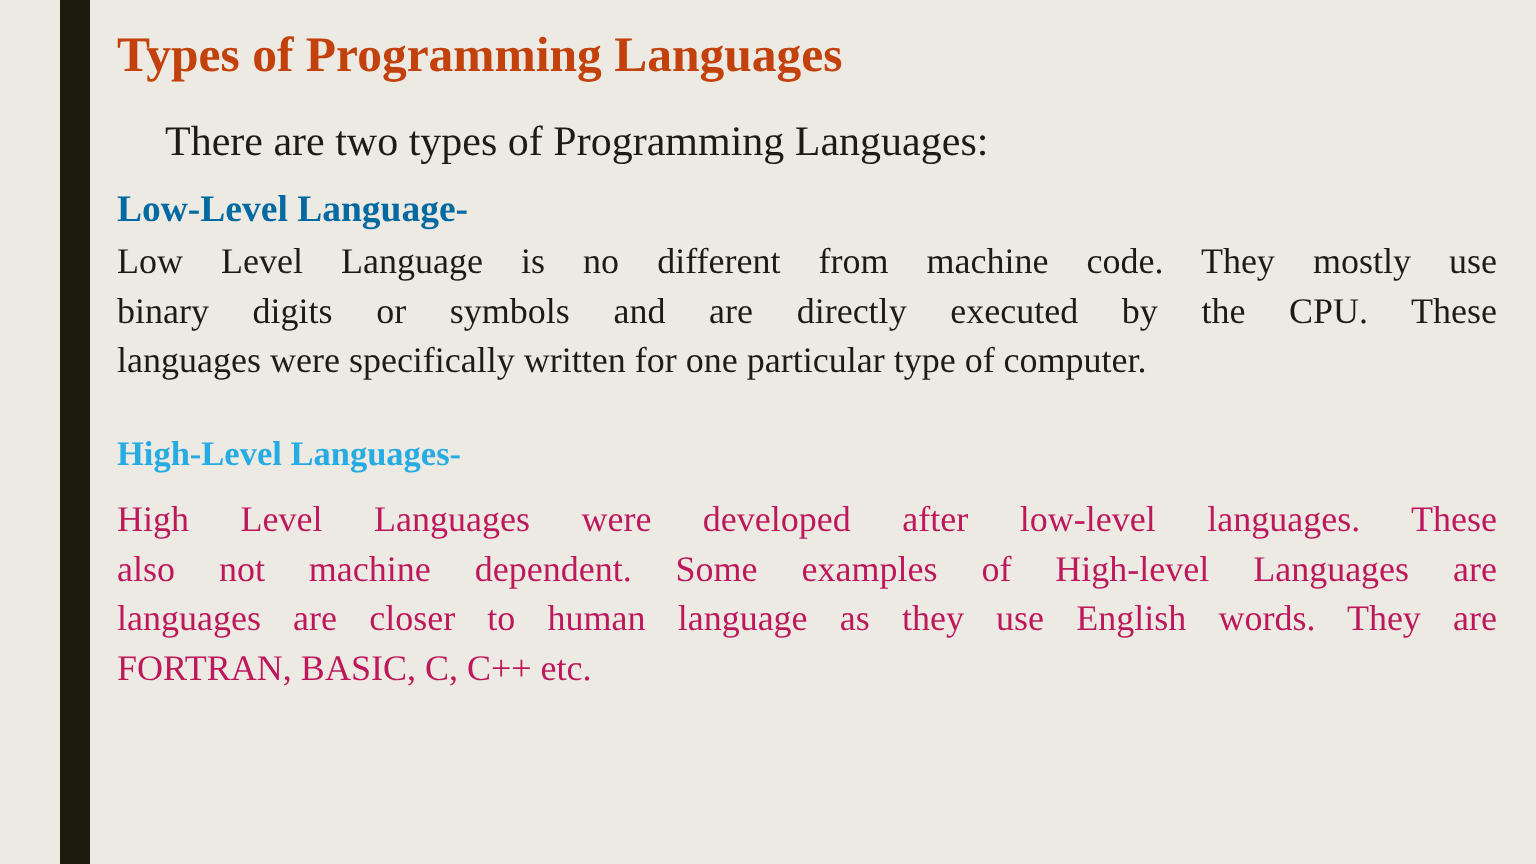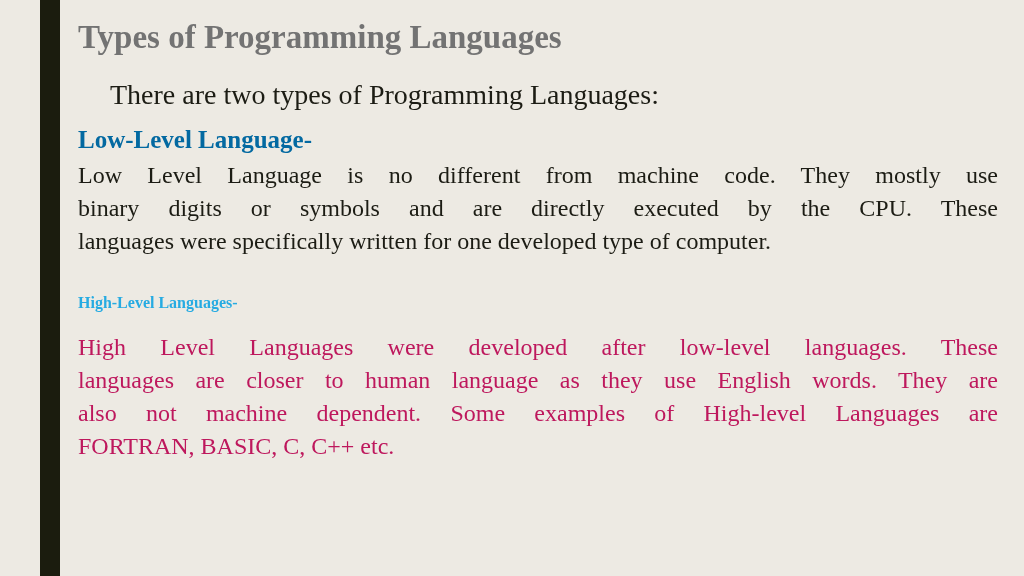--- a/index.html
+++ b/index.html
@@ -73,21 +73,21 @@
   }
 
   .heading-low {
     top: 124px;
     font-size: 25px;
     line-height: 31px;
   }
 
   .heading-high {
     top: 288px;
-    font-size: 16px;
+    font-size: 23px;
     line-height: 29px;
   }
 
   .body-para {
     position: absolute;
     left: 0;
     width: 920px;
     font-size: 24px;
     line-height: 33px;
     color: #1C1C14;
@@ -119,35 +119,35 @@
 </style>
 </head>
 <body style="background: rgb(237, 234, 227);">
 
 <div class="slide" style="background: rgb(237, 234, 227);">
 
   <div class="accent-bar" style="background: rgb(27, 28, 14);"></div>
 
   <div class="content">
 
-    <div class="slide-title" style="color: #737373;">Types of Programming Languages</div>
+    <div class="slide-title" style="color: #c2410c;">Types of Programming Languages</div>
 
     <div class="intro-line" style="color: rgb(28, 28, 20);">There are two types of Programming Languages:</div>
 
     <div class="heading-cyan heading-low" style="color: #0369a1;">Low-Level Language-</div>
 
     <div class="body-para para-low" style="color: rgb(28, 28, 20);">
       <span class="jline">Low Level Language is no different from machine code. They mostly use</span>
       <span class="jline">binary digits or symbols and are directly executed by the CPU. These</span>
-      <span class="jline-last">languages were specifically written for one developed type of computer.</span>
+      <span class="jline-last">languages were specifically written for one particular type of computer.</span>
     </div>
 
     <div class="heading-cyan heading-high" style="color: rgb(38, 171, 226);">High-Level Languages-</div>
 
     <div class="body-para para-high" style="color: #be185d;">
       <span class="jline">High Level Languages were developed after low-level languages. These</span>
+      <span class="jline">also not machine dependent. Some examples of High-level Languages are</span>
       <span class="jline">languages are closer to human language as they use English words. They are</span>
-      <span class="jline">also not machine dependent. Some examples of High-level Languages are</span>
       <span class="jline-last">FORTRAN, BASIC, C, C++ etc.</span>
     </div>
 
   </div>
 </div>
 
 </body></html>

